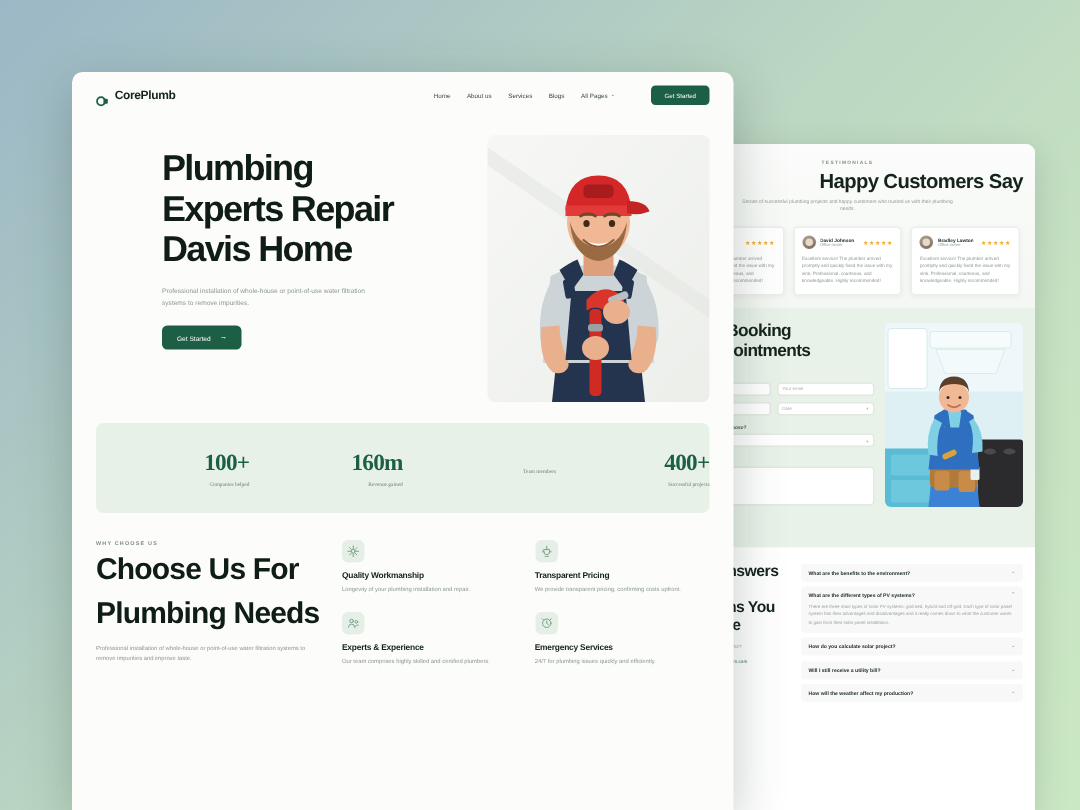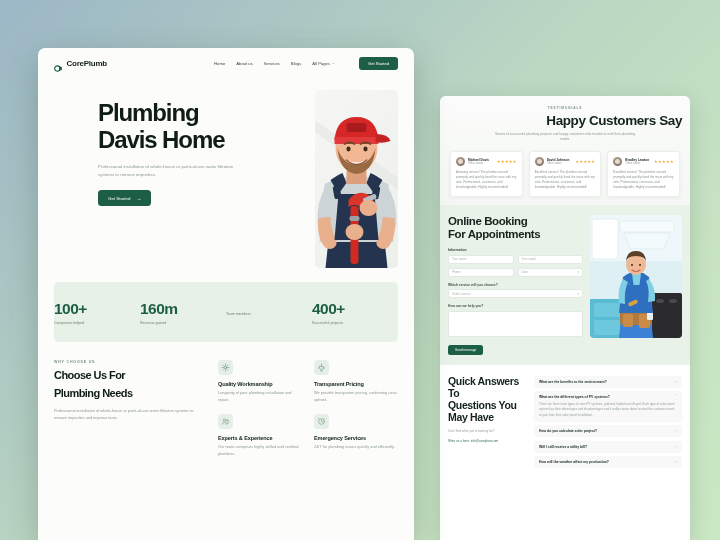--- a/index.html
+++ b/index.html
@@ -53,21 +53,21 @@
   .faq-note{ font-size:3.1px; color:#97a29b; margin-top:5px; line-height:1.6; }
   .faq-right{ flex:1; min-width:0; }
   .faq-item{ background:#f7f8f7; border-radius:2.5px; padding:4px 5px; margin-bottom:3.5px; }
   .faq-q{ display:flex; align-items:flex-start; }
   .faq-qt{ font-size:3.4px; font-weight:700; color:#1b2a22; }
   .faq-ch{ margin-left:auto; font-size:3.6px; color:#9aa49d; line-height:1; }
   .faq-a{ font-size:3px; line-height:1.75; color:#9aa49d; margin-top:3px; }
 
   
   #left-panel{
-    position:absolute; left:38px; top:48px; width:376px; height:492px;
+    position:absolute; left:48px; top:48px; width:441px; height:492px;
     background:#fcfdfb; border-radius:7px 7px 0 0; overflow:hidden;
     box-shadow:0 10px 34px rgba(30,55,42,.26);
   }
 
   
   .nav{ height:30px; display:flex; align-items:center; padding:0 16px; }
   .logo{ display:flex; align-items:center; gap:3.5px; }
   .logo-ic{ width:9px; height:9px; position:relative; flex:none; }
   .logo-tx{ font-size:8px; font-weight:700; color:#14231b; letter-spacing:-.25px; }
   .nav-links{ margin-left:auto; display:flex; align-items:center; gap:11px; }
@@ -80,29 +80,29 @@
   .hero{ display:flex; padding:12px 16px 0; gap:12px;margin-left:44px; }
   .hero-l{ width:205px; flex:none; padding-top:9px; }
   .hero-h1{ font-size:24px; font-weight:700; line-height:1.13; color:#101c16; letter-spacing:-1.1px; }
   .hero-p{ font-size:4.4px; line-height:1.72; color:#8b9791; margin-top:10px; width:150px; }
   .hero-btn{ margin-top:12px; background:#1d5f45; color:#fff; font-size:4.4px; padding:5px 10px; border-radius:3.5px; display:inline-flex; align-items:center; gap:6px; }
   .hero-btn i{ font-style:normal; font-size:5px; }
   .hero-img{ flex:1; height:178px; border-radius:5px; overflow:hidden; position:relative; background:#f3f4f2; }
 
   
   .stats{ margin:14px 16px 0; background:#e8f1e8; border-radius:5px; height:60px; display:flex; align-items:center; }
-  .stat{ flex:1; text-align:left; }
+  .stat{ flex:1; text-align:right;font-family:Liberation Serif, serif; }
   .stat-n{ font-size:15.5px; font-weight:700; color:#1d5f45; letter-spacing:-.5px; }
   .stat-l{ font-size:3.6px; color:#6d8073; margin-top:3px; }
 
   
   .why{ display:flex; padding:18px 16px 0; gap:14px; }
   .why-l{ width:150px; flex:none; }
   .why-eyebrow{ font-size:3.6px; letter-spacing:.8px; color:#7d8f84; font-weight:700; text-transform:uppercase; }
-  .why-h2{ font-size:11px; font-weight:700; color:#101c16; line-height:1.18; margin-top:5px; letter-spacing:-.55px; }
+  .why-h2{ font-size:20px; font-weight:700; color:#101c16; line-height:1.18; margin-top:5px; letter-spacing:-.55px; }
   .why-p{ font-size:3.9px; line-height:1.78; color:#8b9791; margin-top:8px; }
   .why-r{ flex:1; display:grid; grid-template-columns:1fr 1fr; gap:11px 12px; }
   .fc-ic{ width:15px; height:15px; border-radius:4px; background:#e6efe7; display:flex; align-items:center; justify-content:center; }
   .fc-t{ font-size:5.6px; font-weight:700; color:#14231b; margin-top:6px; letter-spacing:-.15px; }
   .fc-d{ font-size:3.9px; line-height:1.72; color:#8b9791; margin-top:3px; }
 </style>
 </head>
 <body>
 
 <div id="right-stack">
@@ -270,20 +270,21 @@
         <a href="#">All Pages</a>
         <i>⌄</i>
       </span>
       <span class="nav-cta">Get Started</span>
     </div>
   </nav>
 
   <section class="hero">
     <div class="hero-l">
       <h1 class="hero-h1">Plumbing</h1>
+      <h1 class="hero-h1">Experts Repair</h1>
       <h1 class="hero-h1">Davis Home</h1>
       <p class="hero-p">Professional installation of whole-house or point-of-use water filtration systems to remove impurities.</p>
       <span class="hero-btn">
         <span>Get Started</span>
         <i>→</i>
       </span>
     </div>
     <div class="hero-img">
       <svg viewBox="0 0 160 178" width="100%" height="100%" preserveAspectRatio="xMidYMax slice">
         <defs>

